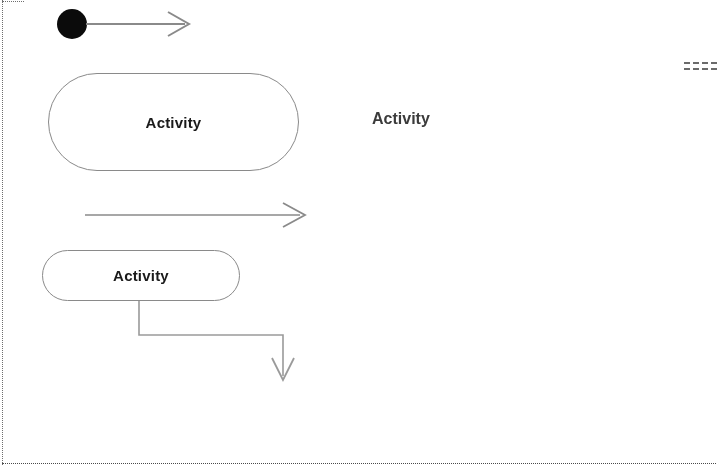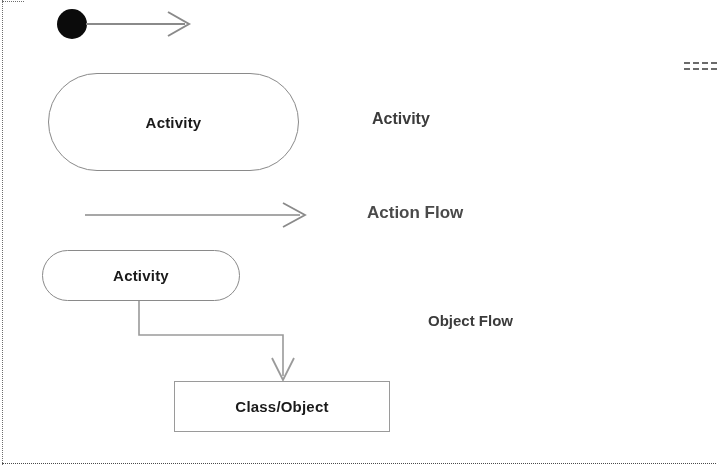--- a/index.html
+++ b/index.html
@@ -160,30 +160,25 @@
     <span class="shape-label">Activity</span>
   </div>
 
   <div class="caption caption-activity">Activity</div>
 
   <svg class="connector">
     <line x1="85" y1="215" x2="300" y2="215" stroke="#8a8a8a" stroke-width="1.6"></line>
     <polyline points="283,203 305,215 283,227" fill="none" stroke="#8a8a8a" stroke-width="1.8"></polyline>
   </svg>
 
-  <div class="caption caption-action">Action Flow</div>
 
   <div class="activity-shape activity-small">
     <span class="shape-label">Activity</span>
   </div>
 
   <svg class="connector">
     <polyline points="139,301 139,335 283,335 283,376" fill="none" stroke="#9a9a9a" stroke-width="1.6"></polyline>
     <polyline points="272,358 283,380 294,358" fill="none" stroke="#9a9a9a" stroke-width="1.8"></polyline>
   </svg>
 
-  <div class="class-box">
-    <span class="shape-label">Class/Object</span>
-  </div>
 
-  <div class="caption caption-object">Object Flow</div>
 
 </div>
 
 </body></html>

